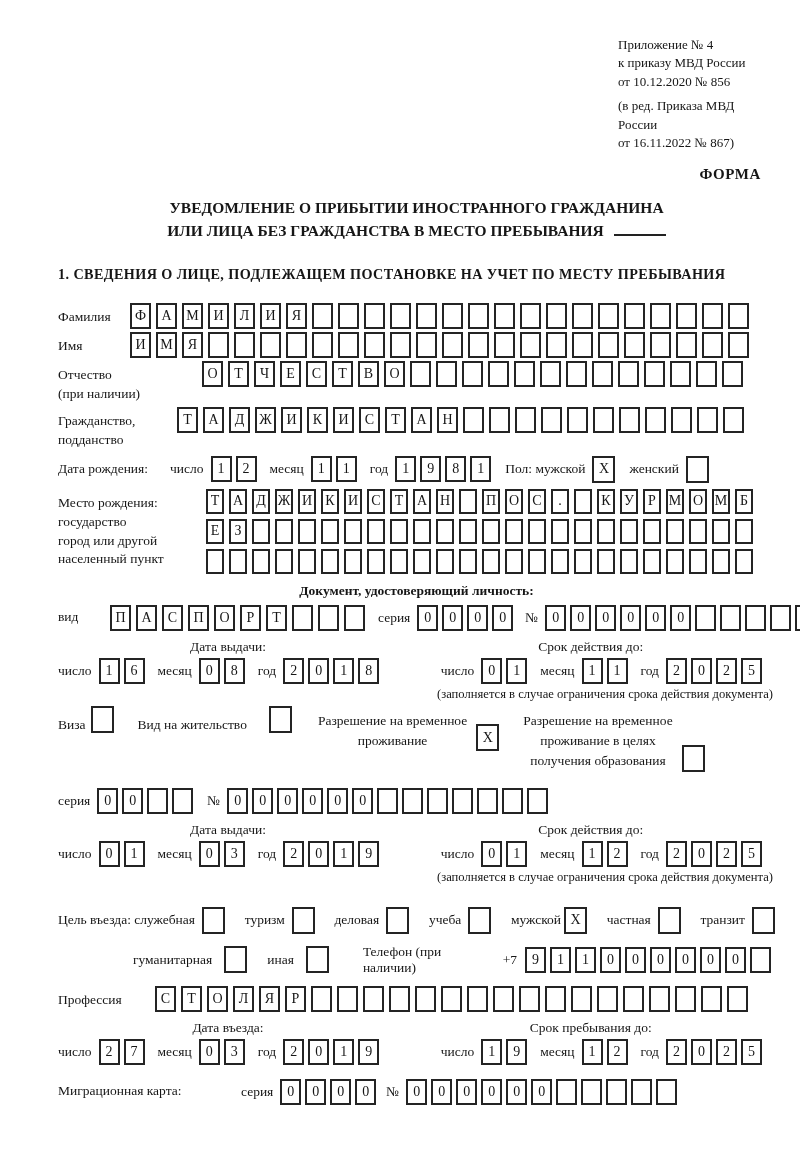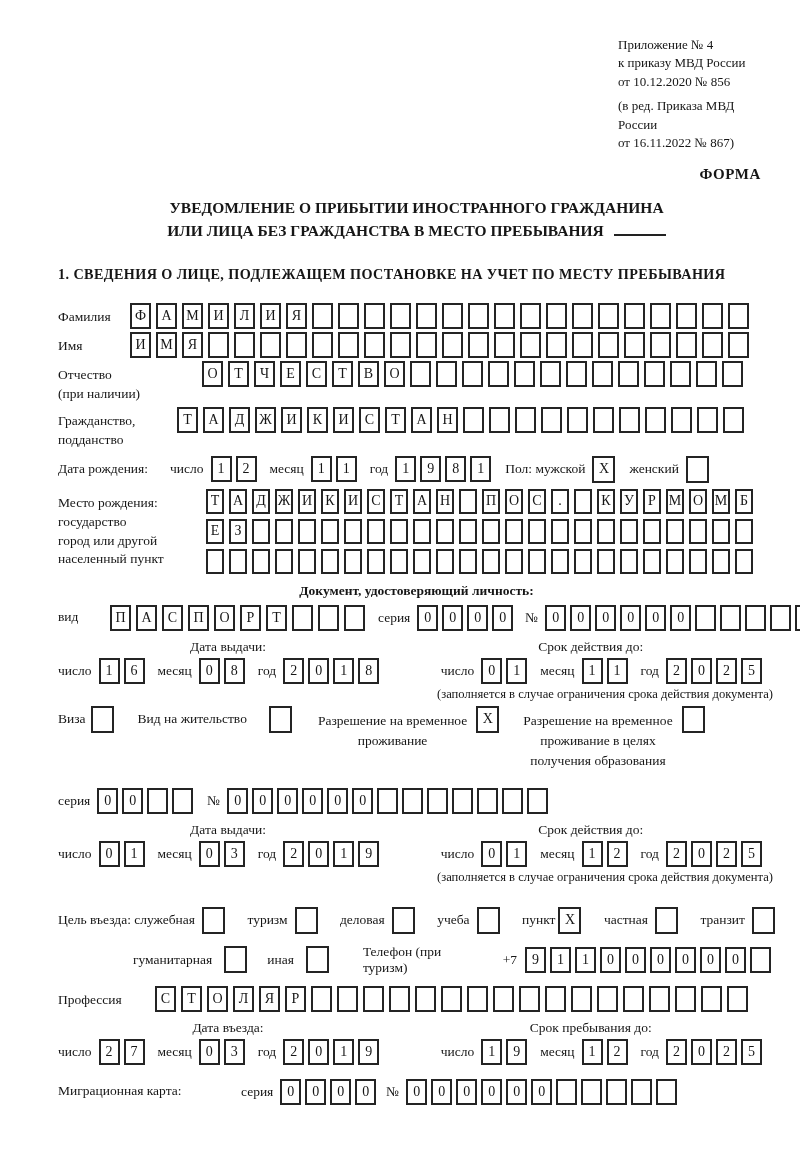--- a/index.html
+++ b/index.html
@@ -44,21 +44,21 @@
   .d-col.left .d-head{width:340px;}
   .d-col.right .d-head{width:300px;}
   .d-line{display:flex;align-items:center;}
   .dlbl{margin-right:7px;flex-shrink:0;}
   .d-line .cells{margin-right:9px;}
   .d-note{text-align:right;font-size:12.6px;margin-top:3px;padding-right:2px;}
 
   .plain{font-size:13.5px;line-height:1.9;margin-top:10px;}
 
   .cb-row{display:flex;align-items:flex-start;font-size:13.5px;margin-top:4px;}
-  .cb-item{display:flex;align-items:flex-start;}
+  .cb-item{display:flex;align-items:flex-end;}
   .cb-item .txt{padding-top:5px;}
   .cb-item .txt.center{text-align:center;line-height:1.5;}
   .cb-item .cells{margin-left:9px;}
 
   .purpose-row{display:flex;justify-content:space-between;align-items:center;font-size:13.5px;margin-top:22px;}
   .p-item{display:flex;align-items:center;}
   .p-item .cells{margin-left:7px;}
 
   .hum-row{display:flex;align-items:center;font-size:13.5px;margin-top:10px;padding-left:75px;}
 
@@ -539,21 +539,21 @@
           <span class="cell"></span>
         </span>
     </span>
     <span class="p-item">
       <span>учеба</span>
       <span class="cells cb">
           <span class="cell"></span>
         </span>
     </span>
     <span class="p-item">
-      <span>пункт</span>
+      <span>мужской</span>
       <span class="cells cb" style="margin-left:3px">
           <span class="cell">X</span>
         </span>
     </span>
     <span class="p-item">
       <span>частная</span>
       <span class="cells cb">
           <span class="cell"></span>
         </span>
     </span>
@@ -567,21 +567,21 @@
 
   <div class="hum-row">
     <span>гуманитарная</span>
     <span class="cells cb" style="margin-left:12px">
         <span class="cell"></span>
       </span>
     <span style="margin-left:20px">иная</span>
     <span class="cells cb" style="margin-left:12px">
         <span class="cell"></span>
       </span>
-    <span style="margin-left:34px">Телефон (при туризм)</span>
+    <span style="margin-left:34px">Телефон (при наличии)</span>
     <span style="margin-left:28px">+7</span>
     <span class="cells dt" style="margin-left:8px">
         <span class="cell">9</span>
         <span class="cell">1</span>
         <span class="cell">1</span>
         <span class="cell">0</span>
         <span class="cell">0</span>
         <span class="cell">0</span>
         <span class="cell">0</span>
         <span class="cell">0</span>

